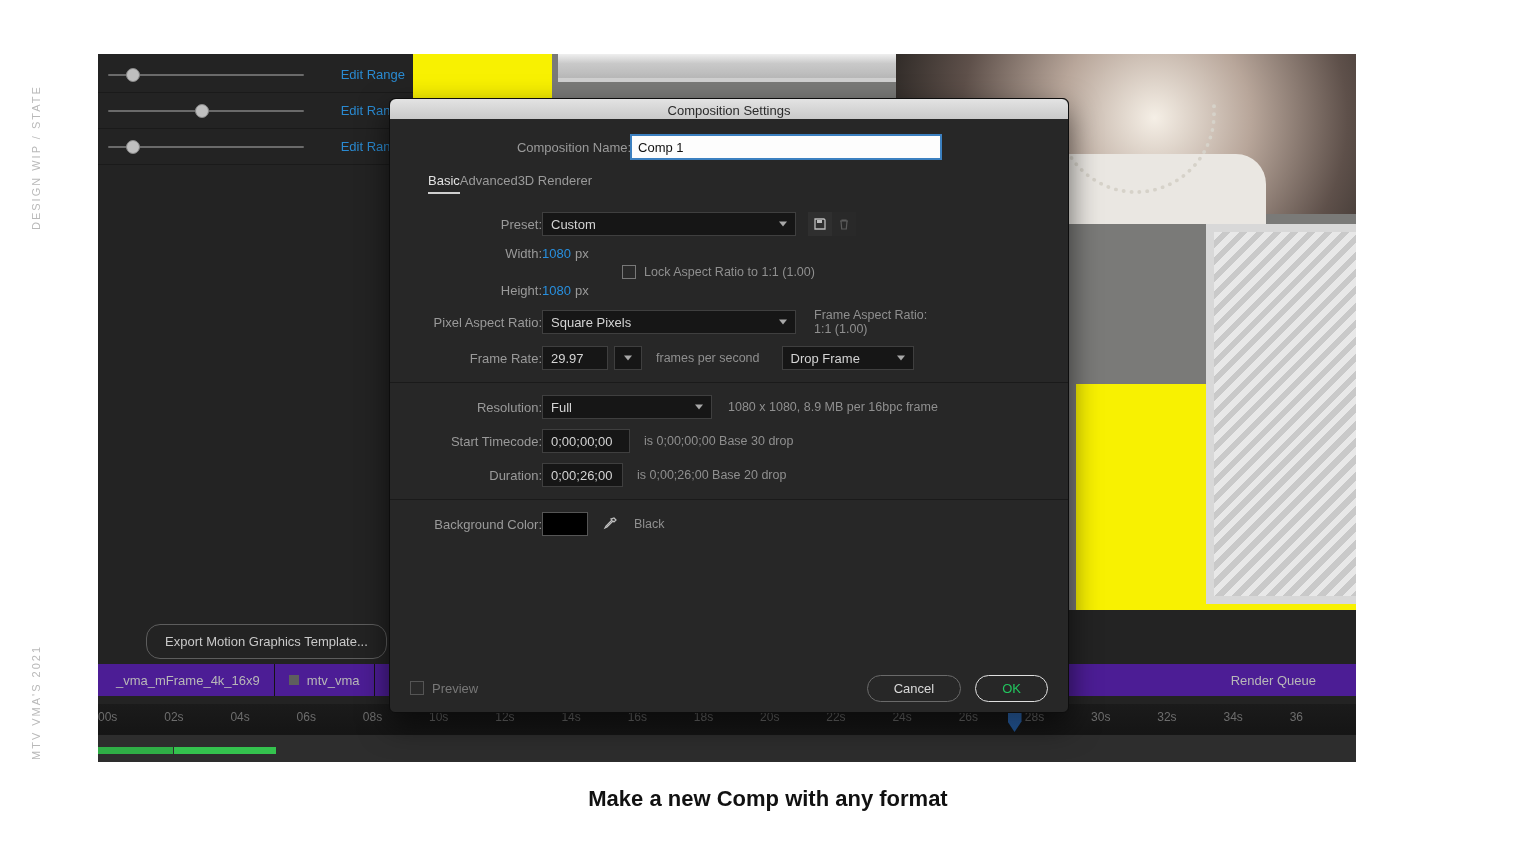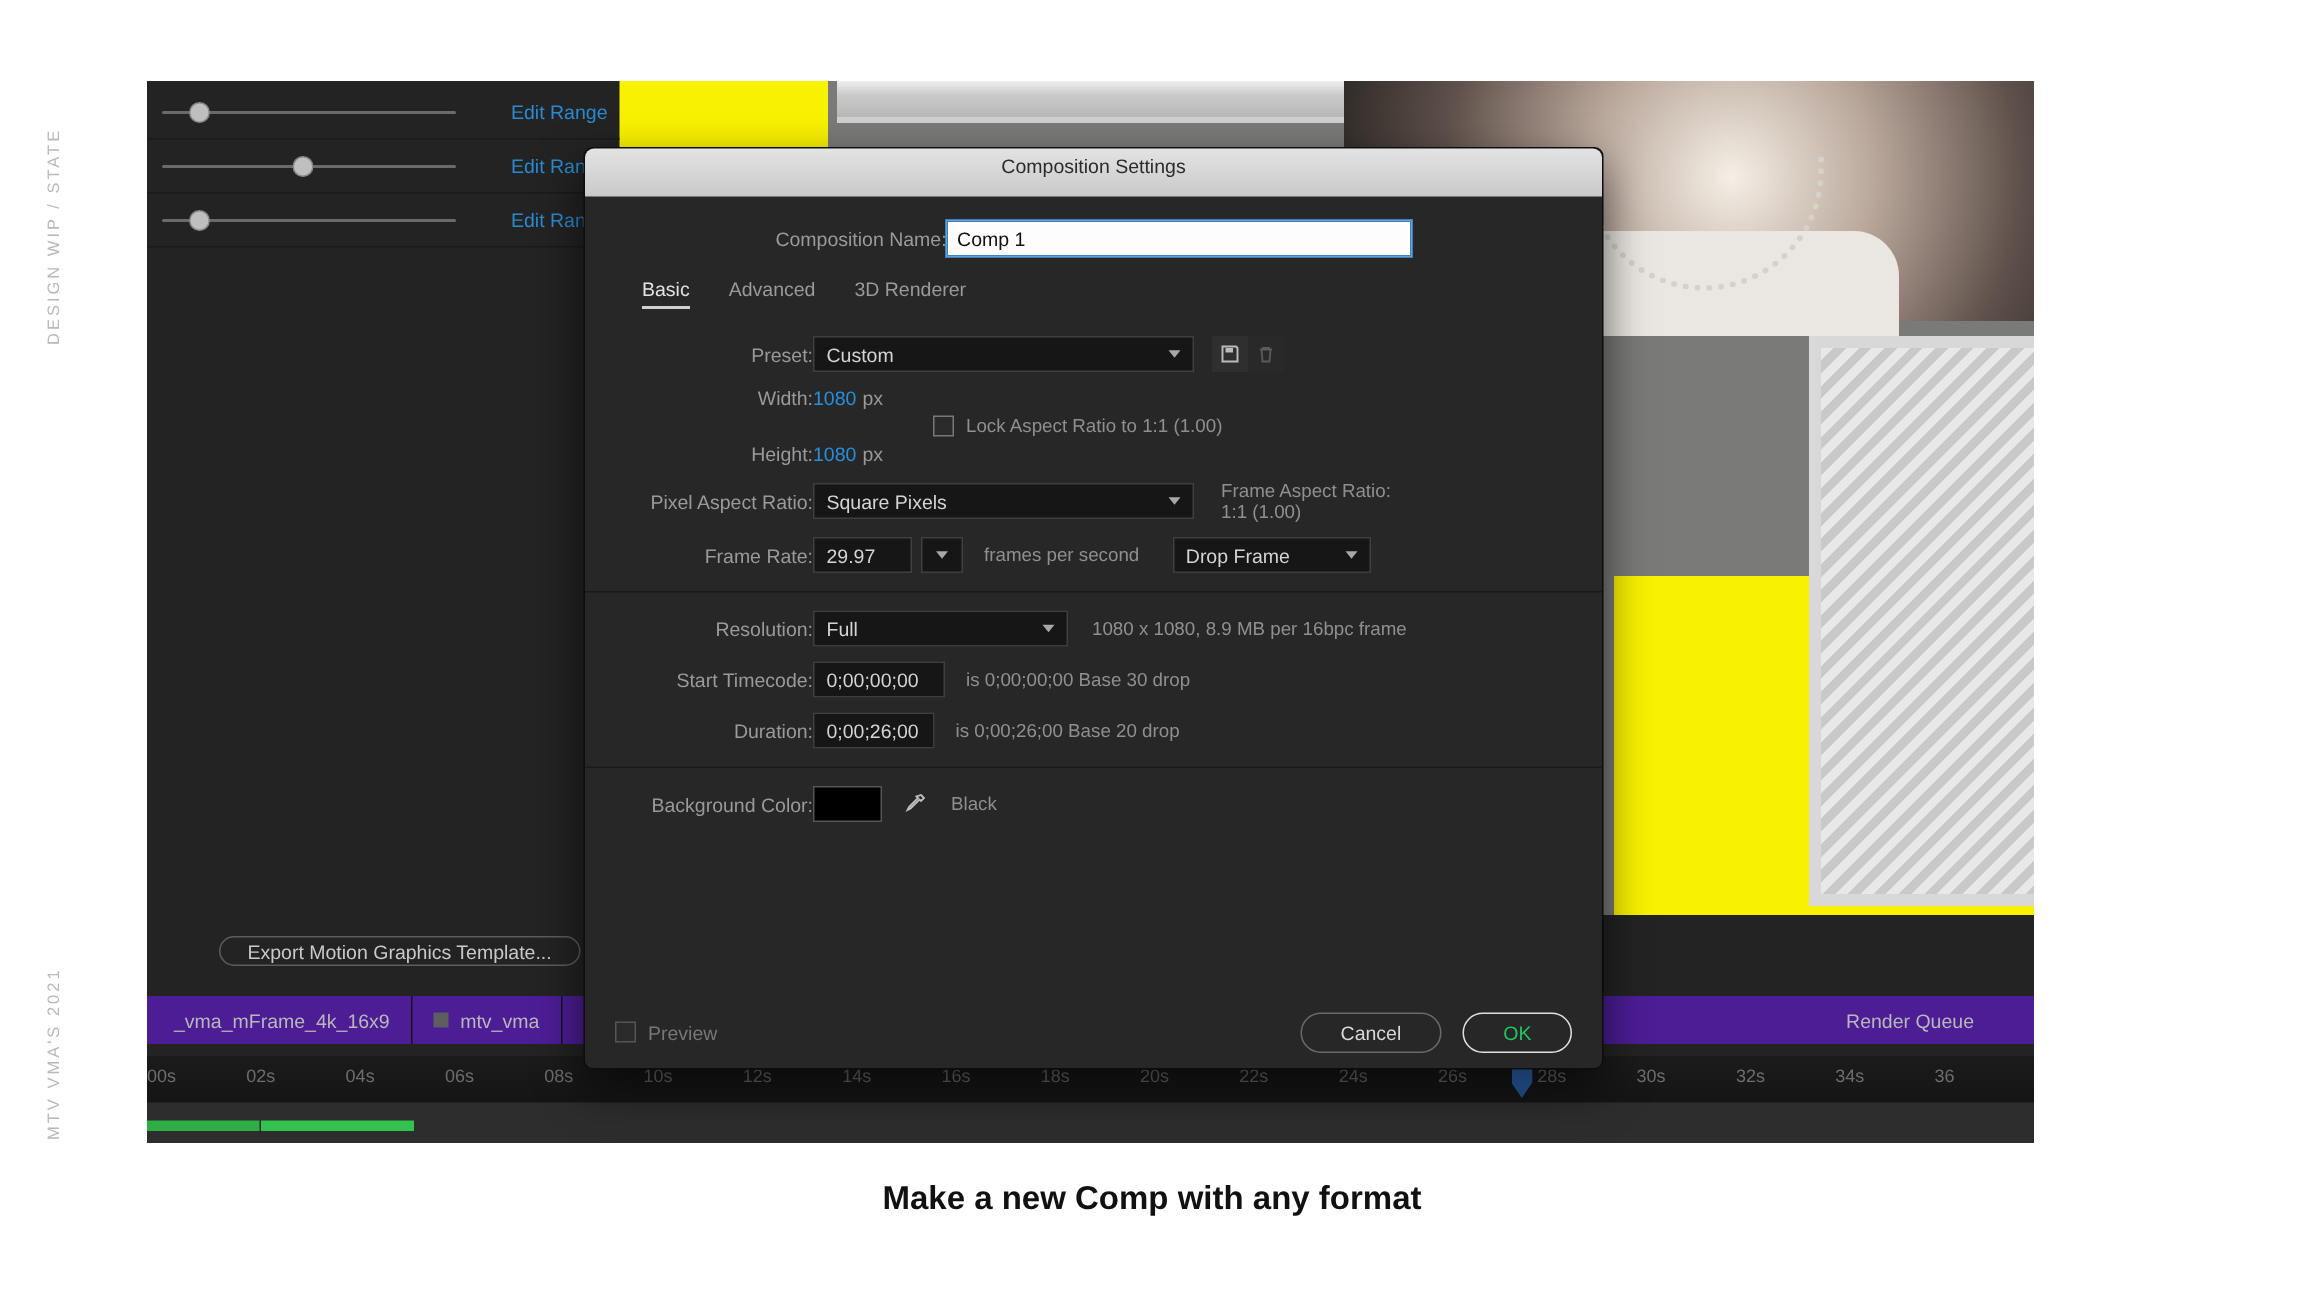--- a/index.html
+++ b/index.html
@@ -130,21 +130,21 @@
   .edit-link {
     flex:0 0 auto;
     margin-left:auto;
     font-size:13px;
     color: var(--ae-link-blue);
   }
 
   .export-btn {
     position:absolute;
     left:48px; top:570px;
-    height:20px;
+    height:35px;
     padding:0 18px;
     border:1px solid #5d5d5d;
     border-radius:14px;
     background:transparent;
     color:#c9c9c9;
     font-size:13px;
     display:flex; align-items:center;
     cursor:pointer;
   }
 
@@ -200,21 +200,21 @@
     left:291px; top:44px;
     width:680px;
     height:615px;
     background: var(--ae-dialog-bg);
     border:1px solid #0d0d0d;
     border-radius:6px;
     box-shadow:0 12px 30px rgba(0,0,0,.6);
     color: var(--ae-text-normal);
   }
   .dialog .titlebar {
-    height:32px; line-height:24px;
+    height:20px; line-height:24px;
     text-align:center;
     font-size:13px;
     color:#2b2b2b;
     background:linear-gradient(180deg,#e3e3e3,#c9c9c9);
     border-radius:6px 6px 0 0;
   }
   .dialog .inner {
     padding:16px 22px 10px 22px;
   }
   .row { display:flex; align-items:center; margin-bottom:10px; }
@@ -223,21 +223,21 @@
     height:24px;
     background:#fdfdfd;
     color:#111;
     border:1px solid #3c80c0;
     box-shadow:0 0 0 1px #3c80c0;
     padding:0 6px;
     font-size:13px;
   }
   .tabs {
     margin:14px 0 18px 16px;
-    display:flex; gap:26px;
+    display:flex; 
     color:var(--ae-text-dim);
     font-size:13px;
   }
   .tabs .tab { cursor:pointer; padding-bottom:4px;}
   .tabs .tab.active { color:#e2e2e2; border-bottom:2px solid #cfcfcf;}
 
   .dark-select, .dark-input {
     height:24px; background:var(--ae-input-bg);
     border:1px solid var(--ae-input-border);
     color:#d4d4d4; font-size:13px;

